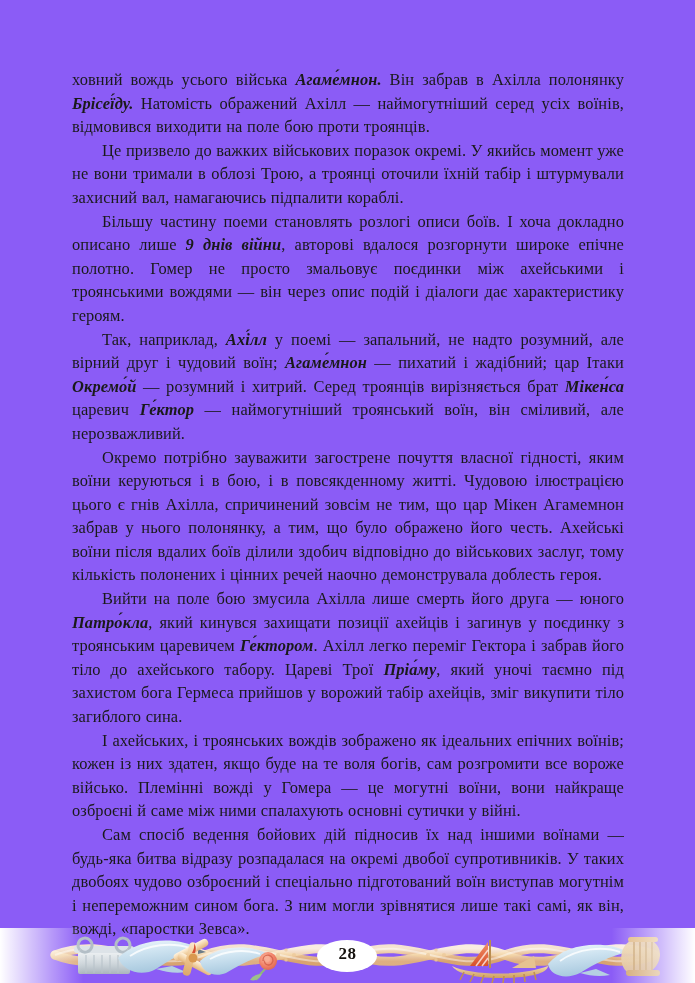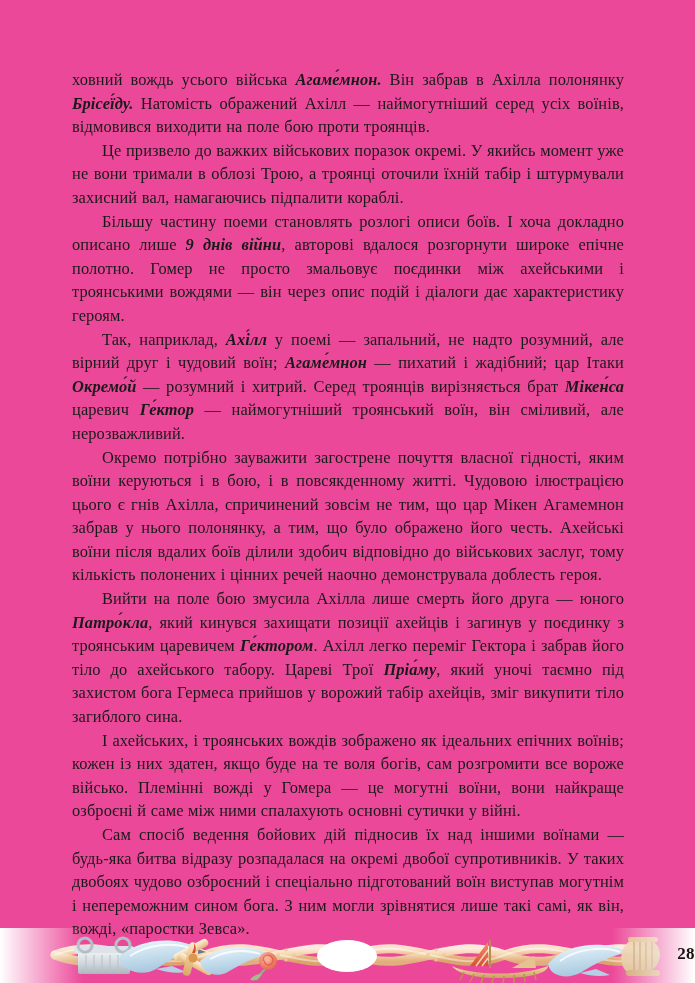--- a/index.html
+++ b/index.html
@@ -4,21 +4,21 @@
 <style>
   html, body {
     margin: 0;
     padding: 0;
     background: #ffffff;
   }
   .page {
     position: relative;
     width: 695px;
     height: 983px;
-    background: #ec4899;
+    background: #8b5cf6;
     overflow: hidden;
     box-sizing: border-box;
   }
   .text-column {
     position: absolute;
     left: 72px;
     top: 68px;
     width: 552px;
   }
   p.para {
@@ -47,21 +47,21 @@
     left: 0;
     top: 928px;
     width: 695px;
     height: 55px;
   }
   .page-number {
     position: absolute;
     left: 0;
     top: 944px;
     width: 695px;
-    text-align: right;
+    text-align: center;
     font-family: "Liberation Serif", "DejaVu Serif", serif;
     font-size: 17px;
     font-weight: bold;
     color: #15110d;
     z-index: 6;
     letter-spacing: 0.4px;
   }
   .orn-svg {
     display: block;
     width: 695px;

